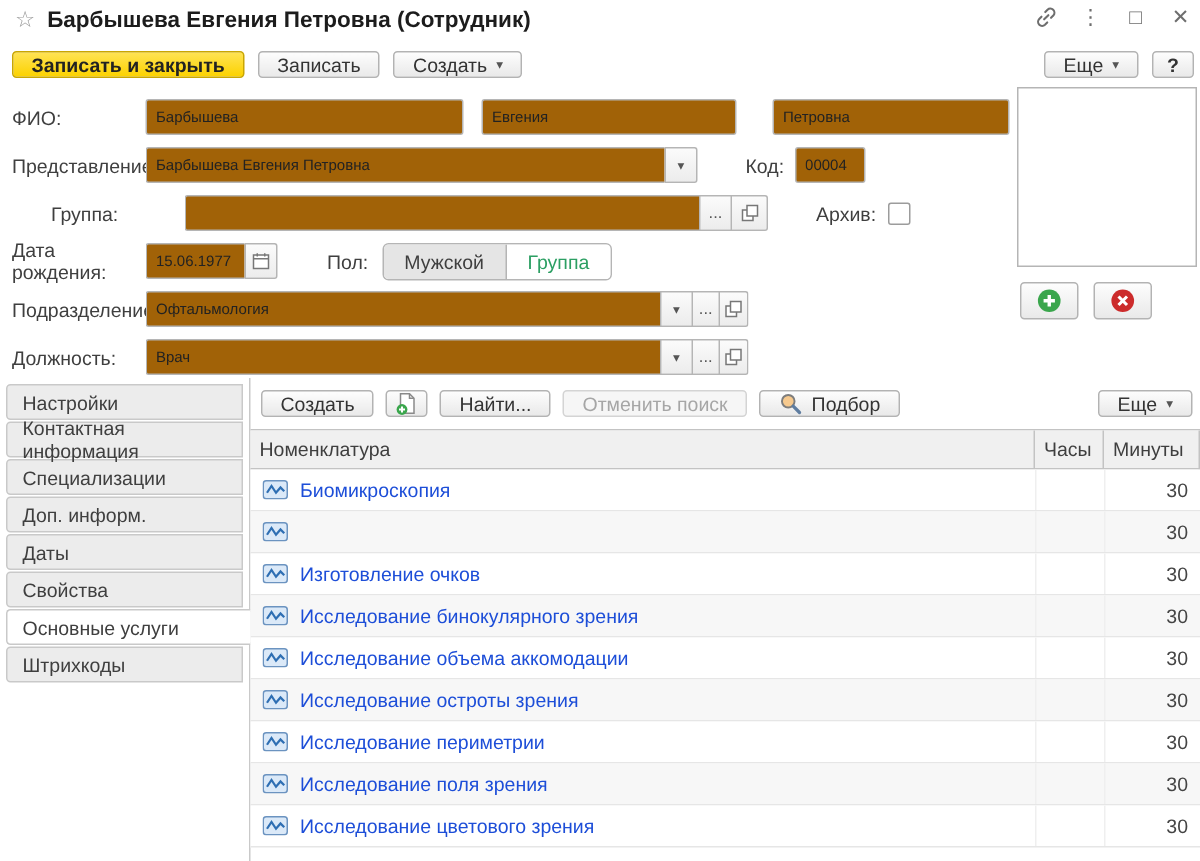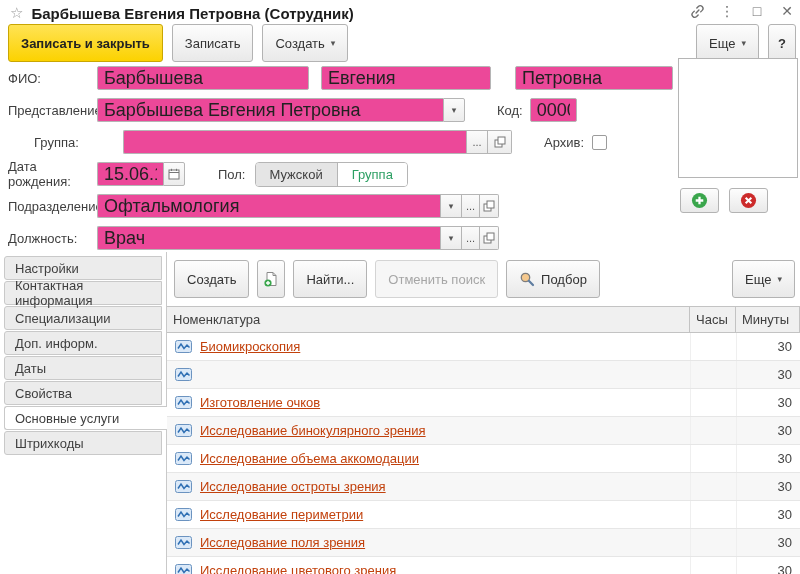--- a/index.html
+++ b/index.html
@@ -9,34 +9,34 @@
 
   
   .titlebar { position:absolute; top:0; left:0; right:0; height:26px; display:flex; align-items:center; }
   .star { color:#9a9a9a; font-size:15px; margin:0 8px 0 10px; cursor:pointer; }
   .title { font-size:15px; font-weight:bold; color:#1c1c1c; white-space:nowrap; }
   .titlebar-icons { position:absolute; right:4px; top:2px; display:flex; gap:12px; align-items:center; color:#6e6e6e; }
   .titlebar-icons .tb-ic { width:18px; height:18px; display:flex; align-items:center; justify-content:center; font-size:14px; cursor:pointer; }
 
   
   .cmdbar { position:absolute; top:30px; left:8px; right:4px; height:26px; display:flex; gap:9px; align-items:center; }
-  .btn { height:38px; padding:0 12px; background:linear-gradient(#fdfdfd,#e9e9e9);
+  .btn { height:18px; padding:0 12px; background:linear-gradient(#fdfdfd,#e9e9e9);
     border:1px solid #b3b3b3; border-radius:3px; font-family:inherit; font-size:13px;
     color:#333; cursor:pointer; display:inline-flex; align-items:center; gap:6px; white-space:nowrap; }
   .btn:disabled { color:#a6a6a6; border-color:#d4d4d4; background:#f6f6f6; cursor:default; }
   .btn.yellow { background:linear-gradient(#ffe354,#fcd200); border-color:#c9a602; font-weight:bold; color:#222; }
   .caret { font-size:9px; color:#555; line-height:1; }
   .spacer { flex:1; }
   .btn.help { padding:0 9px; font-weight:bold; }
 
   
   .frow { position:absolute; display:flex; align-items:center; height:32px; left:8px; }
   .flabel { color:#3f3f3f; }
   .tinput { height:24px; border:1px solid #b5b5b5; border-radius:2px; padding:0 6px;
-    font-family:inherit; font-size:18px; color:#222; background:#ec4899; }
+    font-family:inherit; font-size:10px; color:#222; background:#a16207; }
   .combo { display:flex; height:24px; }
   .combo .tinput { border-radius:2px 0 0 2px; border-right:none; }
   .mini-btn { height:24px; border:1px solid #b5b5b5; background:linear-gradient(#fbfbfb,#ececec);
     display:flex; align-items:center; justify-content:center; cursor:pointer; color:#555; font-size:11px; }
   .mini-btn + .mini-btn { border-left:none; }
   .mini-btn.first { border-radius:0 2px 2px 0; }
   .checkbox { width:15px; height:15px; border:1px solid #9c9c9c; border-radius:2px; background:#fff; cursor:pointer; }
   .gender { display:flex; height:25px; border:1px solid #b5b5b5; border-radius:4px; overflow:hidden; cursor:pointer; }
   .gender .opt { padding:0 14px; display:flex; align-items:center; }
   .gender .opt.male { background:#e5e5e5; border-right:1px solid #b5b5b5; color:#3f3f3f; }
@@ -60,21 +60,21 @@
   .icon-btn { padding:0 5px; }
   .grid { margin:0; border-top:1px solid #c3c3c3; }
   .thead { display:grid; grid-template-columns:1fr 46px 64px; height:26px; background:#f0f0f0;
     border-bottom:1px solid #c3c3c3; border-right:1px solid #c3c3c3; }
   .thead .hc { display:flex; align-items:center; padding:0 6px; color:#3f3f3f; cursor:pointer; }
   .thead .hc + .hc { border-left:1px solid #c3c3c3; }
   .trow { display:grid; grid-template-columns:1fr 46px 64px; height:28px; border-bottom:1px solid #e6e6e6;
     cursor:pointer; background:#fff; }
   .trow:nth-child(even) { background:#f7f7f7; }
   .trow .cell { display:flex; align-items:center; }
-  .trow .name-cell { padding-left:8px; gap:8px; color:#c2410c;text-decoration:underline; }
+  .trow .name-cell { padding-left:8px; gap:8px; color:#1d4ed8; }
   .trow .num-cell { justify-content:flex-end; padding-right:8px; border-left:1px solid #efefef; color:#444; }
   svg { display:block; }
 </style>
 </head>
 <body>
 
 <div class="window">
 
   <div class="titlebar">
     <span class="star">☆</span>

